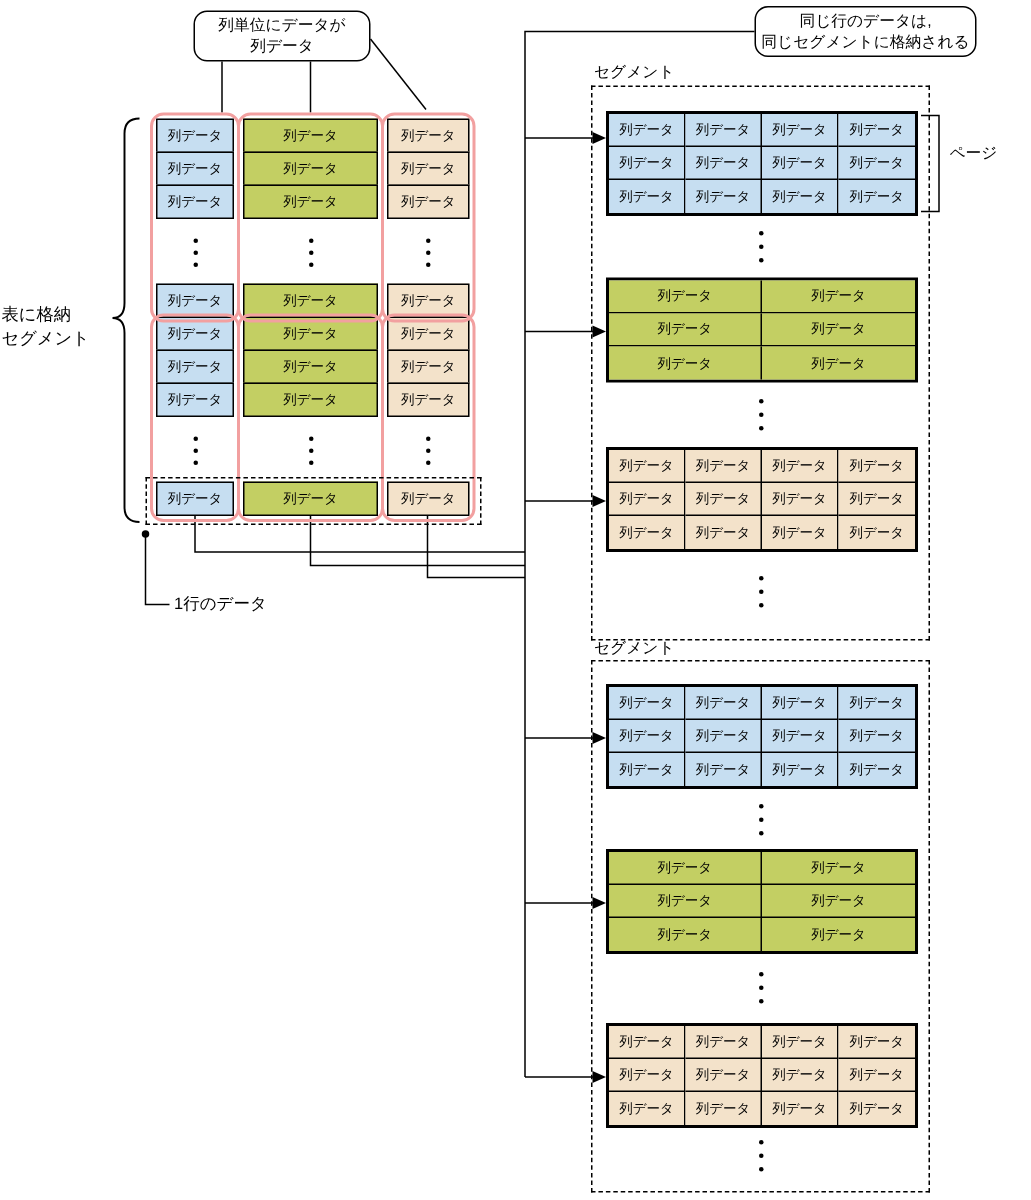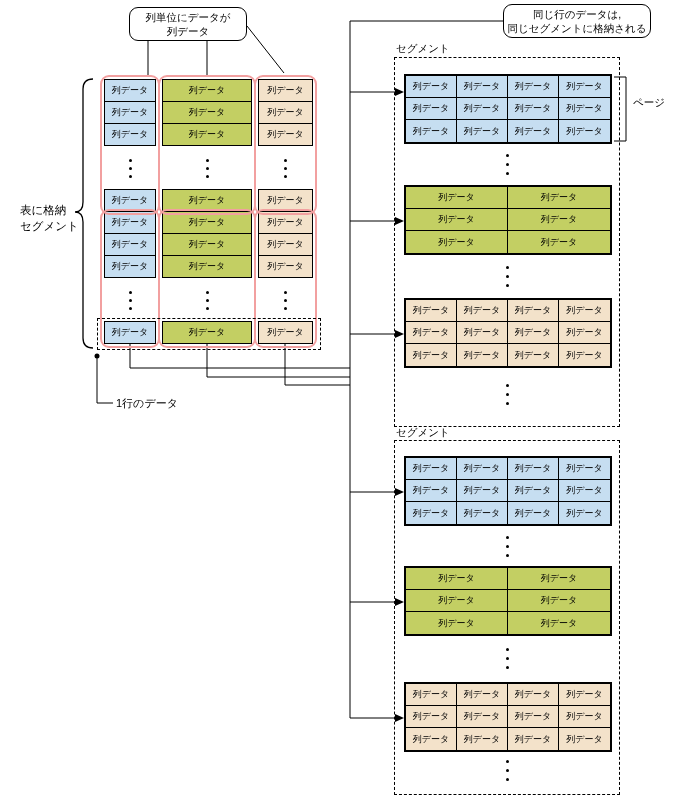--- a/index.html
+++ b/index.html
@@ -159,21 +159,21 @@
 
   <div class="callout" style="left:129px;top:7px;width:118px;height:34px">
     <div>列単位にデータが</div>
     <div>列データ</div>
   </div>
   <div class="callout" style="left:503px;top:4px;width:148px;height:34px">
     <div>同じ行のデータは,</div>
     <div>同じセグメントに格納される</div>
   </div>
 
-  <div class="lbl big" style="left:20px;top:202px">
+  <div class="lbl big" style="left:1px;top:202px">
     <div>表に格納</div>
     <div>セグメント</div>
   </div>
   <div class="lbl" style="left:116px;top:397px;font-size:11px">1行のデータ</div>
   <div class="lbl" style="left:396px;top:42px">セグメント</div>
   <div class="lbl" style="left:396px;top:426px">セグメント</div>
   <div class="lbl" style="left:633px;top:96px">ページ</div>
 
   <div class="page-grid" style="left: 404px; top: 74px; width: 208px; grid-template-columns: repeat(4, 1fr); grid-template-rows: repeat(3, 22px);">
       <div class="gcell" style="background: rgb(198, 222, 241); border-right: 1px solid rgb(0, 0, 0); border-bottom: 1px solid rgb(0, 0, 0);">列データ</div>

